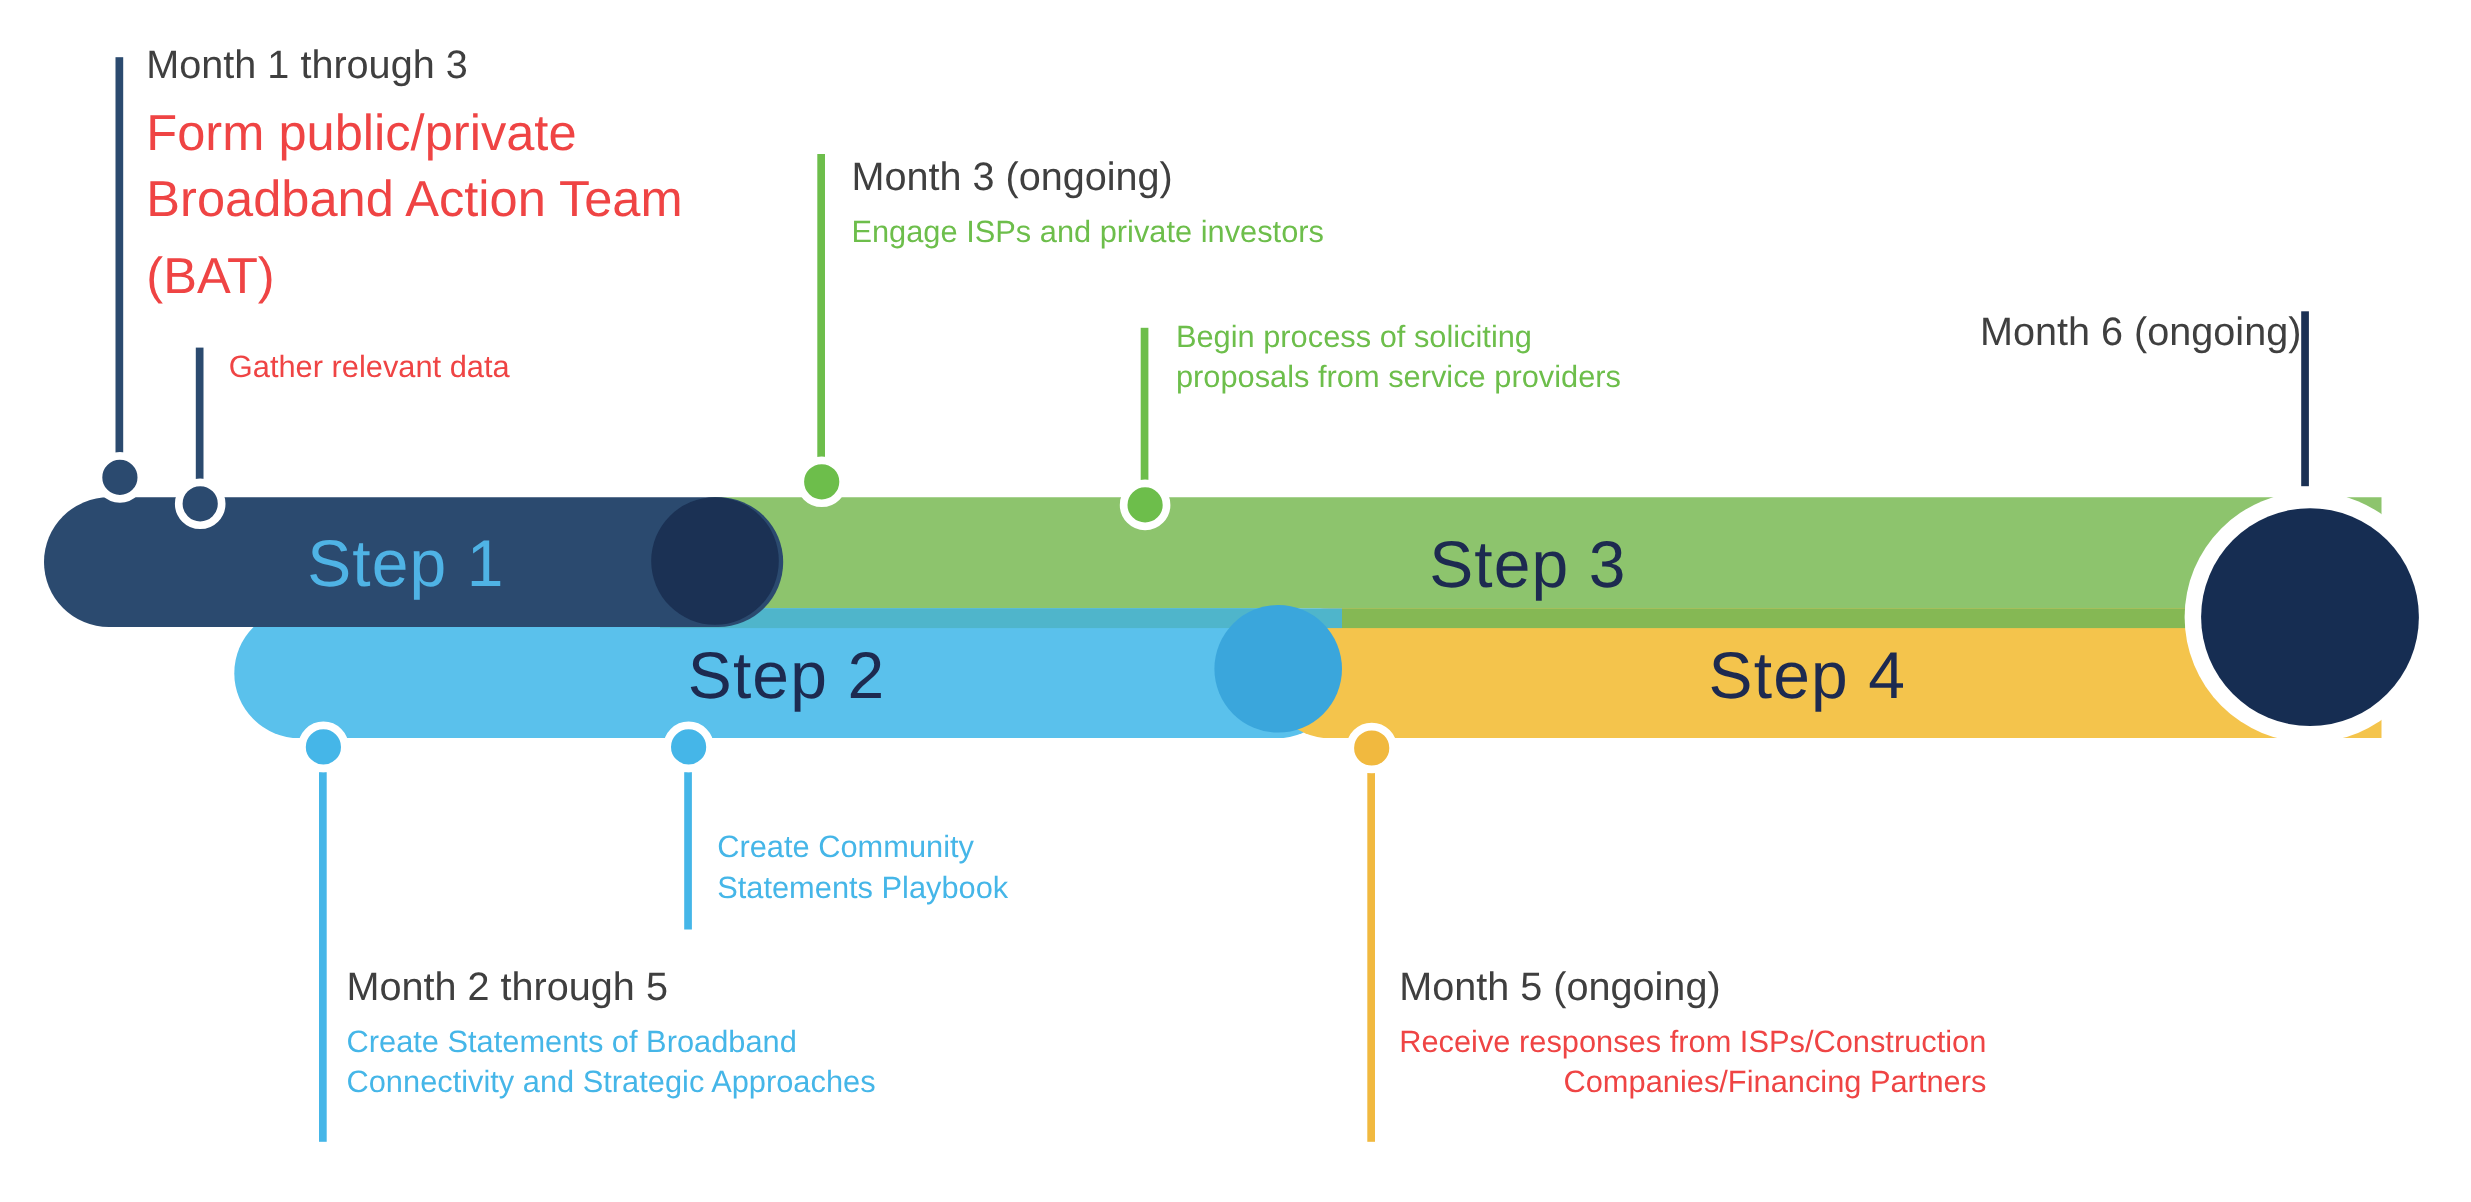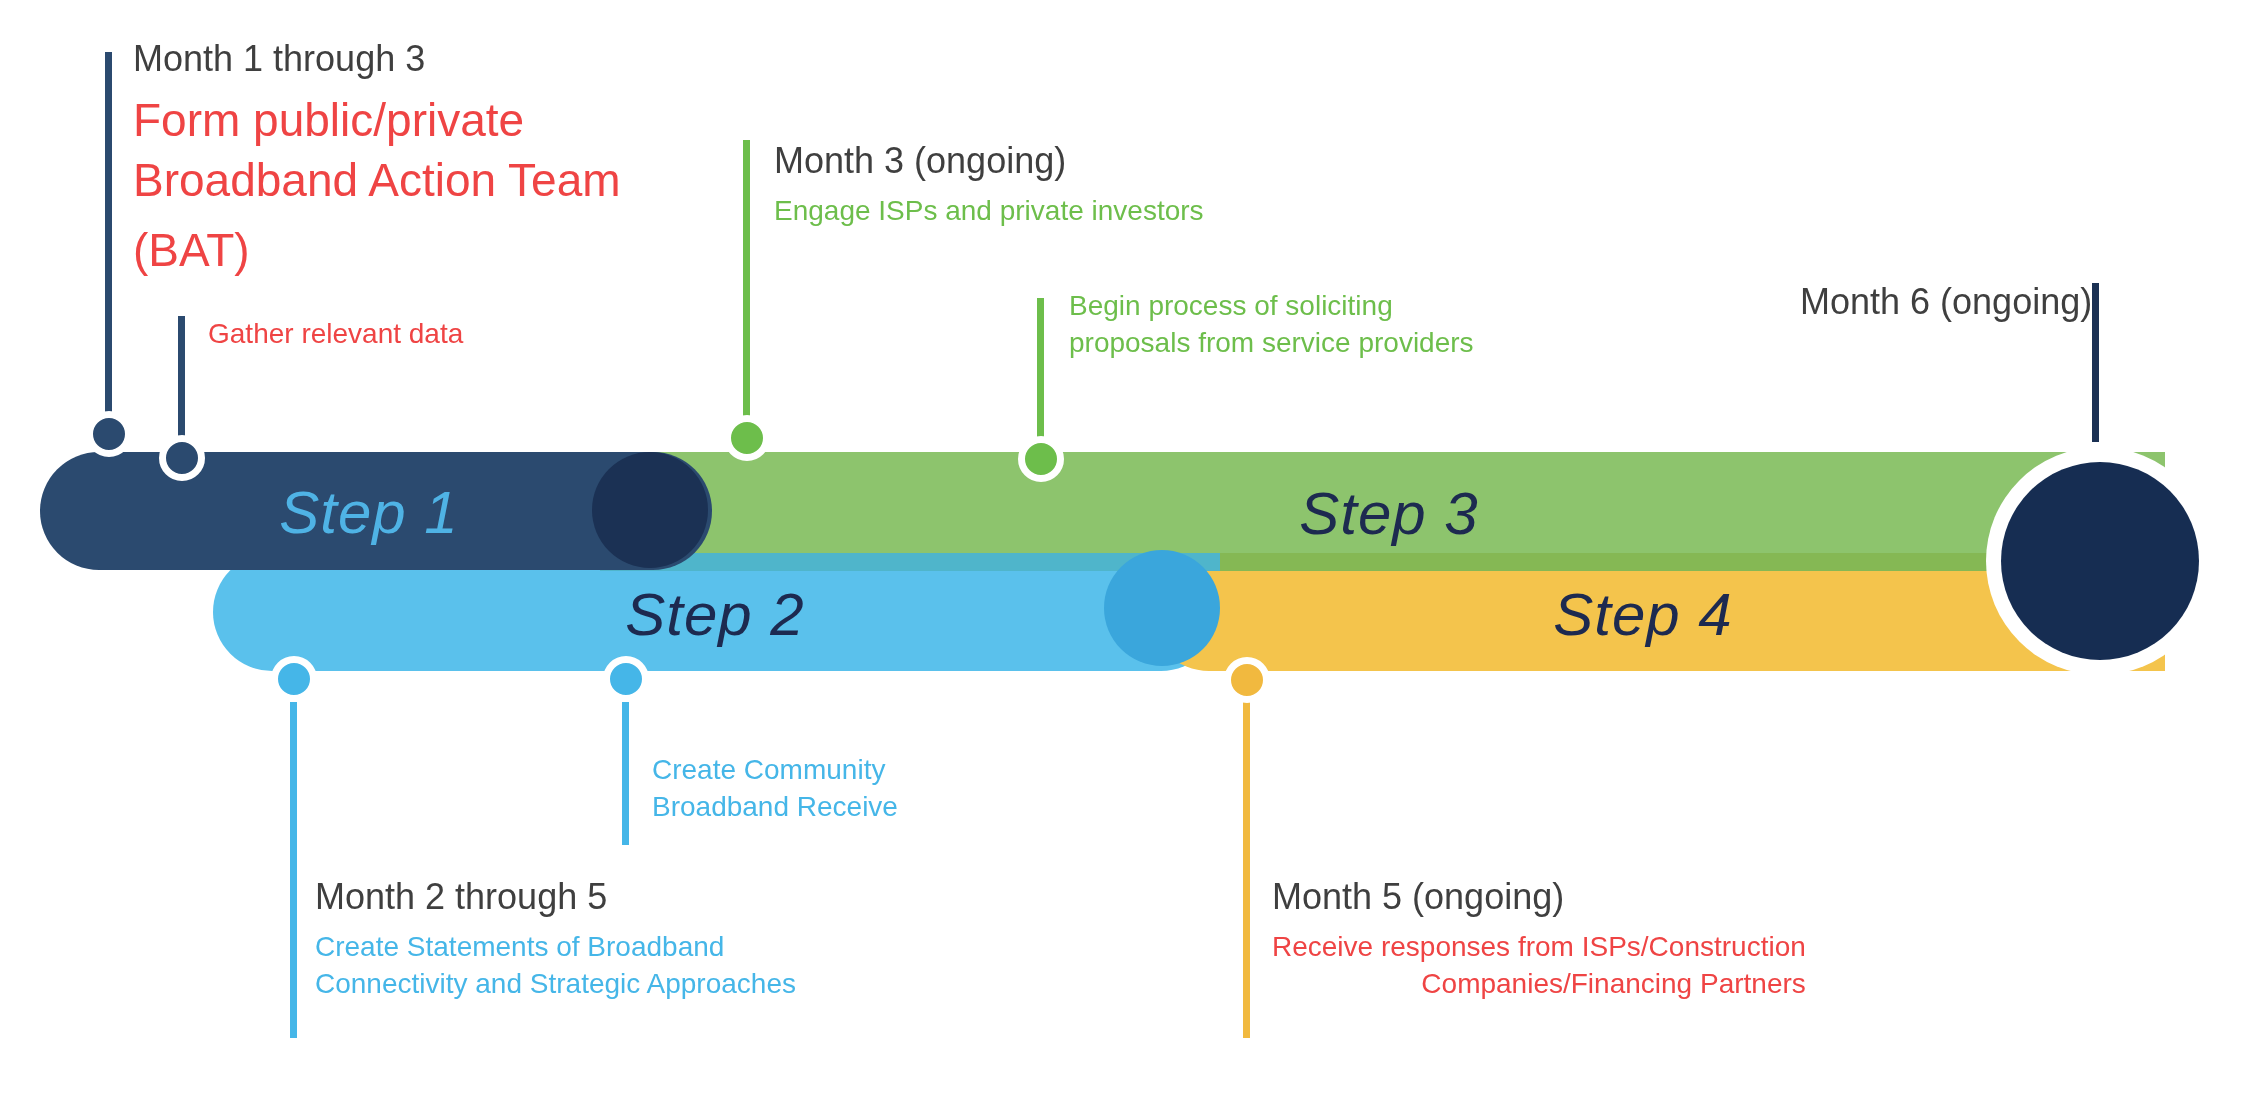--- a/index.html
+++ b/index.html
@@ -9,21 +9,21 @@
     background:#ffffff;
     overflow:hidden;
     font-family:"Liberation Sans", sans-serif;
   }
   .bar{position:absolute;}
   .circle{position:absolute;border-radius:50%;}
   .vline{position:absolute;width:7px;}
   .dot{position:absolute;width:32px;height:32px;border-radius:50%;border:7px solid #ffffff;box-sizing:content-box;}
   .step-label{
     position:absolute;transform:translate(-50%,-50%);
-    font-size:60px;letter-spacing:1px;color:#1D2A50;white-space:nowrap;font-style:italic;
+    font-size:60px;letter-spacing:1px;color:#1D2A50;white-space:nowrap;
   }
   .ann{position:absolute;white-space:nowrap;}
   .month{font-size:36px;color:#3F3F3F;line-height:1.15;}
   .detail{font-size:28px;line-height:1.32;}
   .detail-lg{font-size:46px;line-height:1.30;}
   .t-navy{color:#ef4444;}
   .t-green{color:#6DBE4B;}
   .t-blue{color:#45B6E8;}
   .t-yellow{color:#ef4444;text-align:right;}
   .gap{margin-top:12px;}
@@ -86,21 +86,21 @@
     <div class="detail t-green">Begin process of soliciting</div>
     <div class="detail t-green">proposals from service providers</div>
   </div>
 
   <div class="ann" style="left:1800px;top:281px;">
     <div class="month">Month 6 (ongoing)</div>
   </div>
 
   <div class="ann" style="left:652px;top:752px;">
     <div class="detail t-blue">Create Community</div>
-    <div class="detail t-blue">Broadband Receive</div>
+    <div class="detail t-blue">Statements Playbook</div>
   </div>
 
   <div class="ann" style="left:315px;top:876px;">
     <div class="month">Month 2 through 5</div>
     <div class="detail t-blue gap">Create Statements of Broadband</div>
     <div class="detail t-blue">Connectivity and Strategic Approaches</div>
   </div>
 
   <div class="ann" style="left:1272px;top:876px;">
     <div class="month">Month 5 (ongoing)</div>

